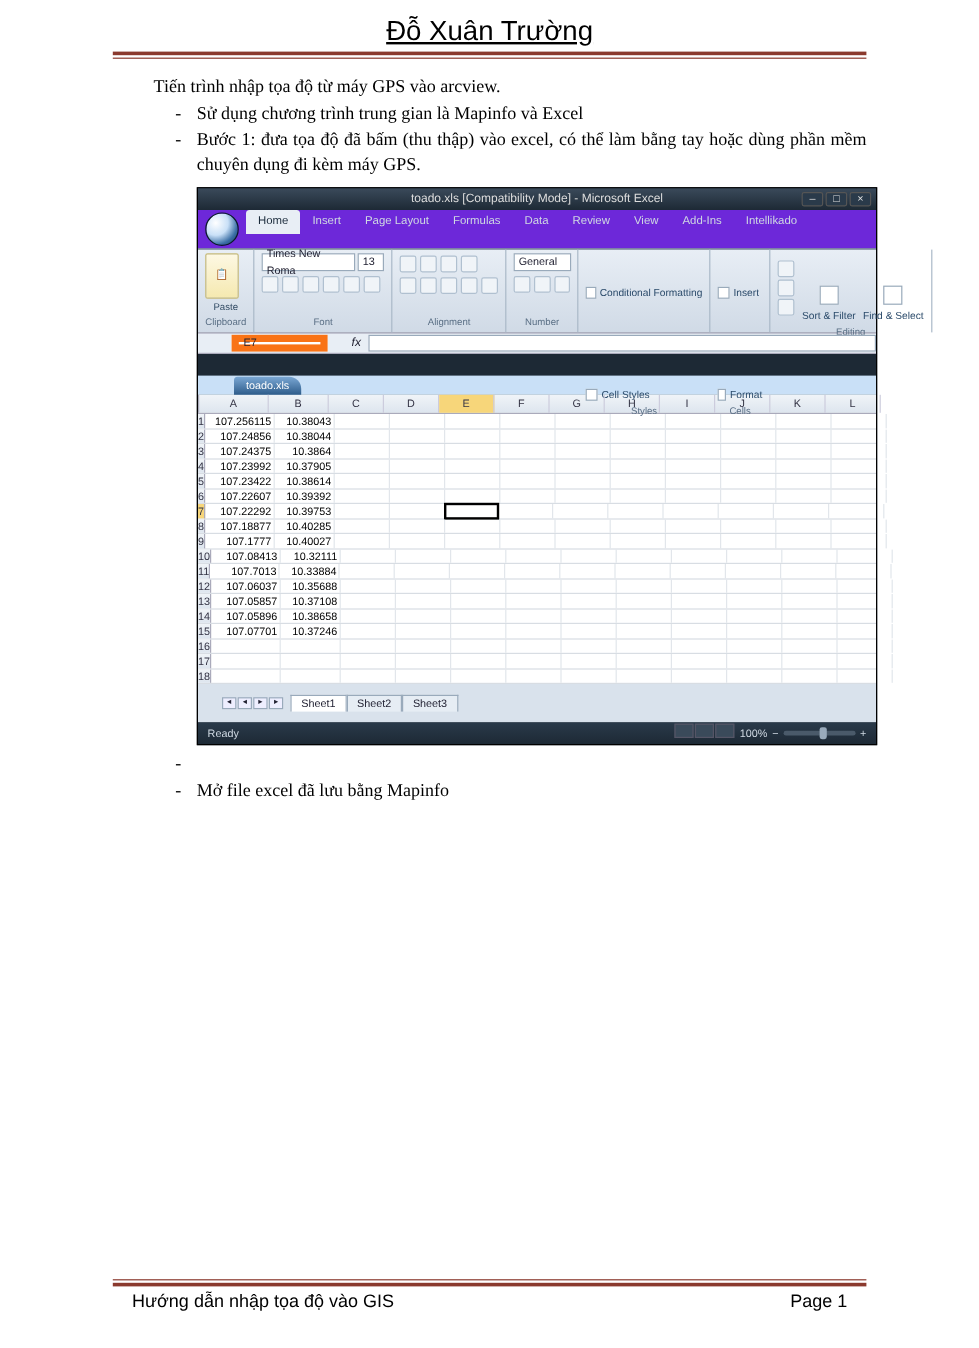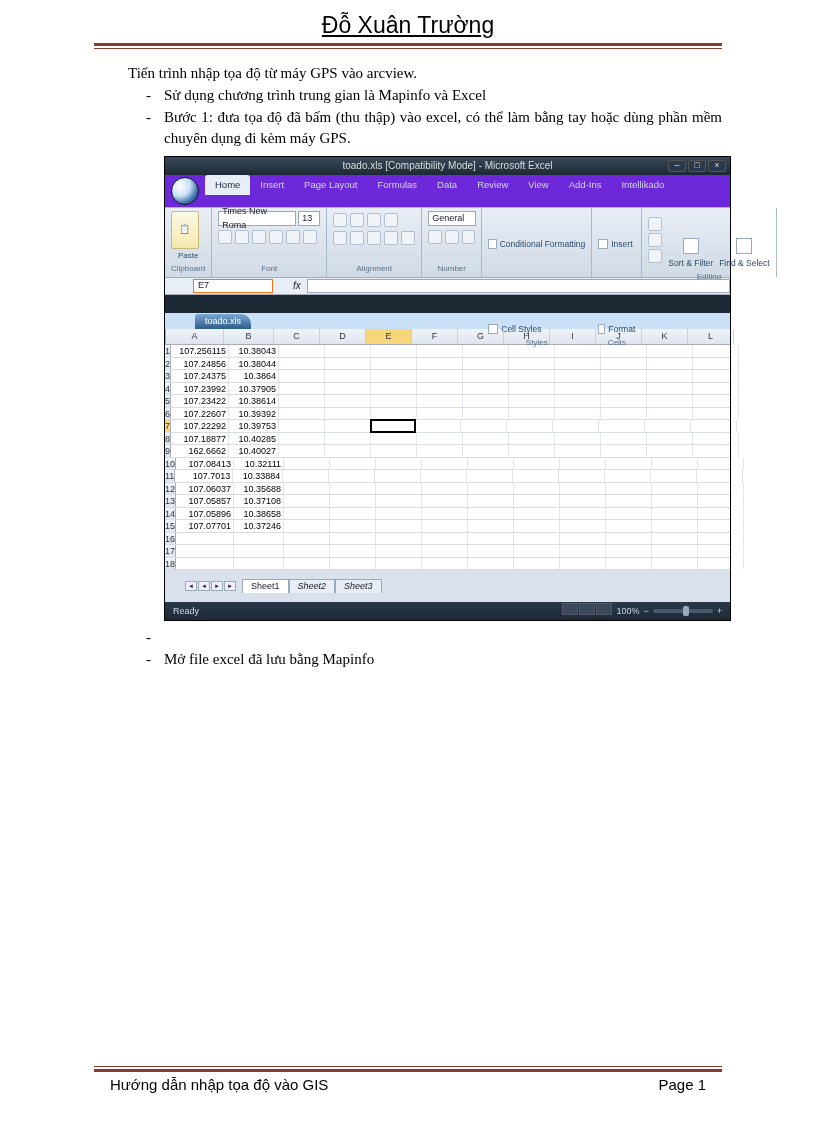--- a/index.html
+++ b/index.html
@@ -71,21 +71,21 @@
   .group-label { font-size: 8px; color: #5a6f85; text-align: center; margin-top: 2px; }
   .group-body { display: flex; gap: 4px; align-items: flex-start; flex: 1; }
   .bigbtn { width: 28px; height: 38px; background: linear-gradient(#fdf8e3,#f5e9b0); border: 1px solid #c8bb7a; border-radius: 2px; display:flex; align-items:center; justify-content:center; }
   .ddl { background: #fff; border: 1px solid #9ab; height: 15px; font-size: 9px; padding: 0 3px; display: flex; align-items: center; color:#223; }
   .icnrow { display: flex; gap: 3px; margin-top: 2px; }
   .icn { width: 14px; height: 14px; background: #f0f4f8; border: 1px solid #b0c0d0; border-radius: 2px; }
   .stack { display: flex; flex-direction: column; gap: 2px; }
   .txtbtn { font-size: 8.5px; white-space: nowrap; color:#2a4a6a; display:flex; align-items:center; gap:3px;margin-top:27px;}
   .txtbtn .sq { width:10px; height:10px; border:1px solid #9ab; background:#fff; }
   .namebox-row { background: #e8eef5; height: 18px; display: flex; align-items: center; border-top: 1px solid #aab; border-bottom: 1px solid #aab; color:#223;}
-  .namebox { width: 80px; background: #fff; border: 1px solid #f97316; height: 14px; margin-left: 28px; font-size: 9px; padding: 0 4px; display:flex; align-items:center; }
+  .namebox { width: 80px; background: #fff; border: 6px solid #f97316; height: 14px; margin-left: 28px; font-size: 9px; padding: 0 4px; display:flex; align-items:center; }
   .fx { margin-left: 20px; font-style: italic; font-size: 10px; }
   .doctab-row { background: #c9e0f7; height: 16px; display:flex; align-items:flex-end; padding-left: 30px; margin-top: 18px;}
   .doctab { background: linear-gradient(#7aa7d4,#2e5c8a); color:#fff; font-size:9px; padding:1px 10px; border-radius: 3px 10px 0 0; }
   .grid-area { background: #fff; color: #000; }
   .colhdr { display: flex; background: linear-gradient(#f0f4f8,#dde5ee); border-bottom: 1px solid #aab; font-size: 9px; color:#334;}
   .colhdr .rh { width: 26px; border-right: 1px solid #aab; }
   .colhdr .ch { flex: 0 0 46px; text-align: center; border-right: 1px solid #ccd; padding:1px 0;}
   .colhdr .ch.wa { flex: 0 0 58px; }
   .colhdr .ch.wb { flex: 0 0 50px; }
   .colhdr .ch.sel { background: #f7d67a; }
@@ -93,21 +93,21 @@
   .rh2 { width: 26px; background: linear-gradient(#f0f4f8,#dde5ee); border-right: 1px solid #aab; text-align: center; color:#334; }
   .rh2.sel { background: #f7d67a; }
   .cell { flex: 0 0 46px; border-right: 1px solid #e2e6eb; text-align: right; padding-right: 2px; }
   .cell.wa { flex: 0 0 58px; }
   .cell.wb { flex: 0 0 50px; }
   .cell.cursor { border: 2px solid #000; margin: -1px; }
   .sheet-tabs { background: #d9e2ec; height: 32px; display: flex; align-items: center; font-size: 9px; color:#223; padding-left: 20px; gap:0;}
   .sheet-tabs .nav { display:flex; gap:1px; margin-right:6px;}
   .sheet-tabs .nav span { width:12px; height:10px; border:1px solid #9ab; background:#eef; font-size:7px; display:flex; align-items:center; justify-content:center;}
   .stab { background:#fff; border:1px solid #9ab; border-bottom:none; padding:0 8px; }
-  .stab.inact { background:#e6edf4;font-style:italic; }
+  .stab.inact { background:#e6edf4; }
   .statusbar {
     background: linear-gradient(#2a3a4a,#1d2935);
     height: 18px;
     display: flex; align-items: center; justify-content: space-between;
     padding: 0 8px; font-size: 9px; color: #cfd8e2;
   }
   .zoom { display:flex; align-items:center; gap:4px; }
   .zoom .slider { width:60px; height:4px; background:#4a5a6a; position:relative; border-radius:2px;}
   .zoom .slider::after { content:""; position:absolute; left:50%; top:-3px; width:6px; height:10px; background:#9ab; border-radius:2px;}
   .viewbtns span { display:inline-block; width:16px; height:12px; border:1px solid #556; margin-left:1px; background:#3a4a5a;}
@@ -409,21 +409,21 @@
             <div class="cell"></div>
             <div class="cell"></div>
             <div class="cell"></div>
             <div class="cell"></div>
             <div class="cell"></div>
             <div class="cell"></div>
             <div class="cell"></div>
           </div>
           <div class="row">
             <div class="rh2">9</div>
-            <div class="cell wa">162.6662</div>
+            <div class="cell wa">107.1777</div>
             <div class="cell wb">10.40027</div>
             <div class="cell"></div>
             <div class="cell"></div>
             <div class="cell"></div>
             <div class="cell"></div>
             <div class="cell"></div>
             <div class="cell"></div>
             <div class="cell"></div>
             <div class="cell"></div>
             <div class="cell"></div>

